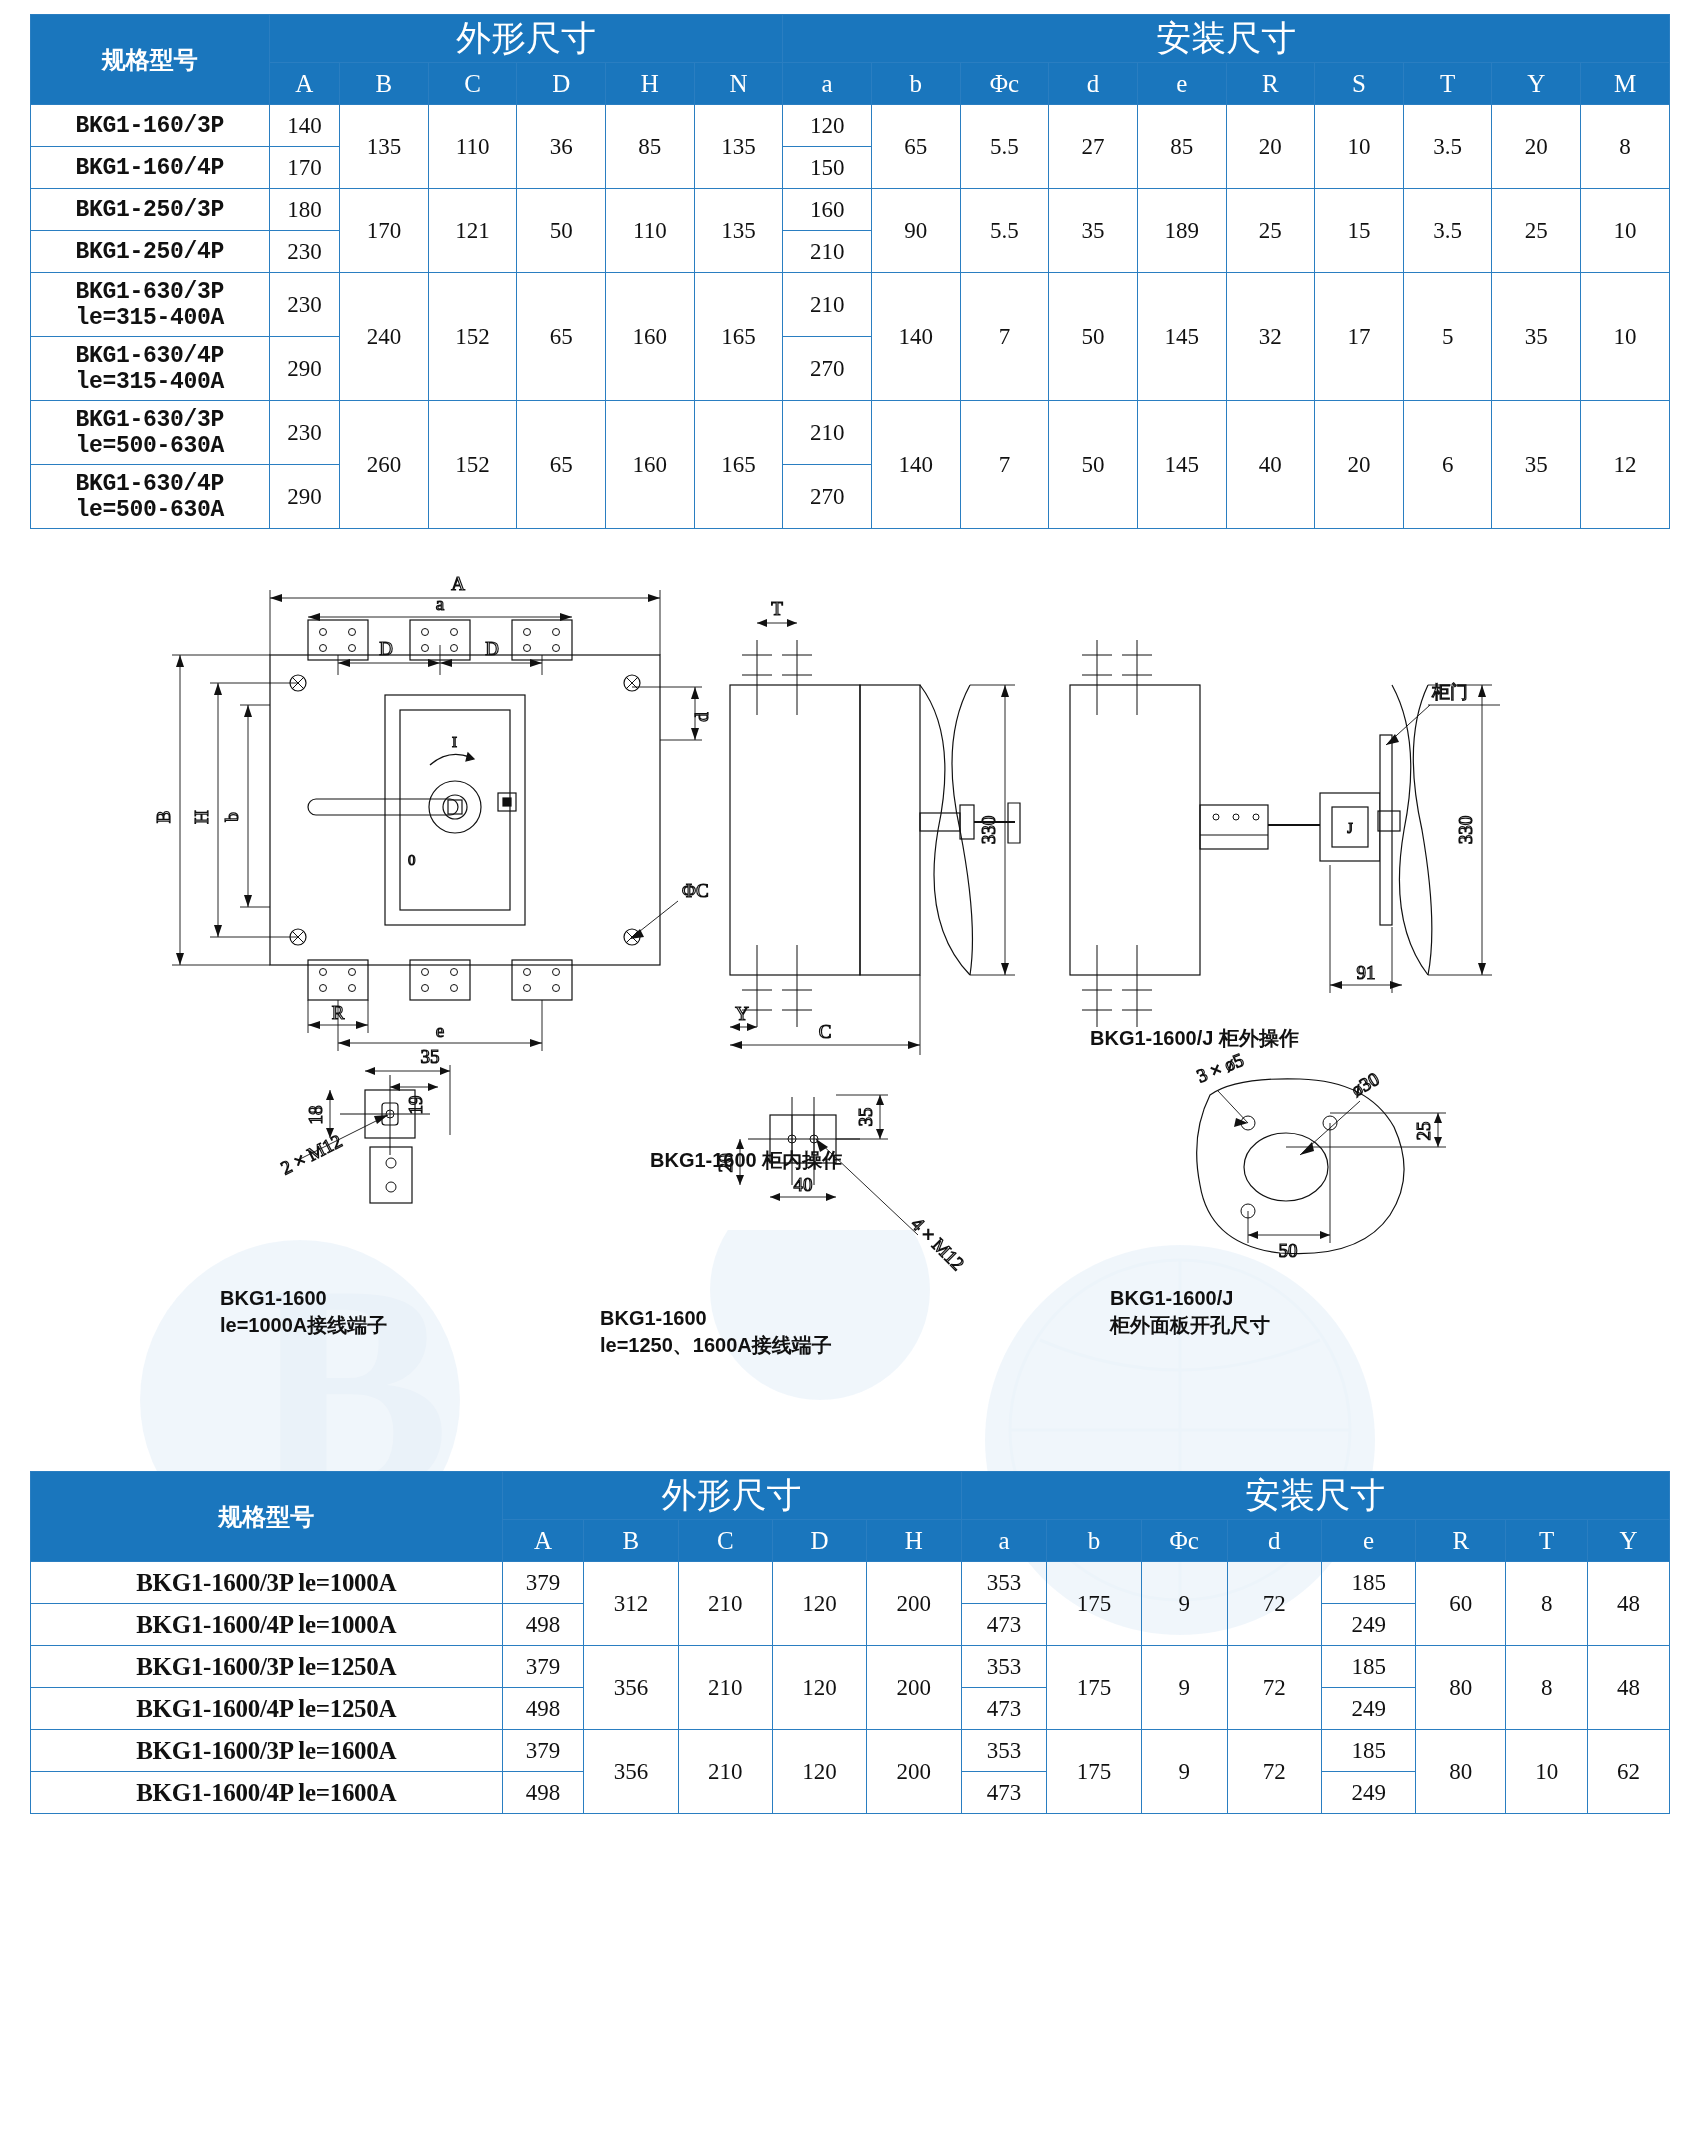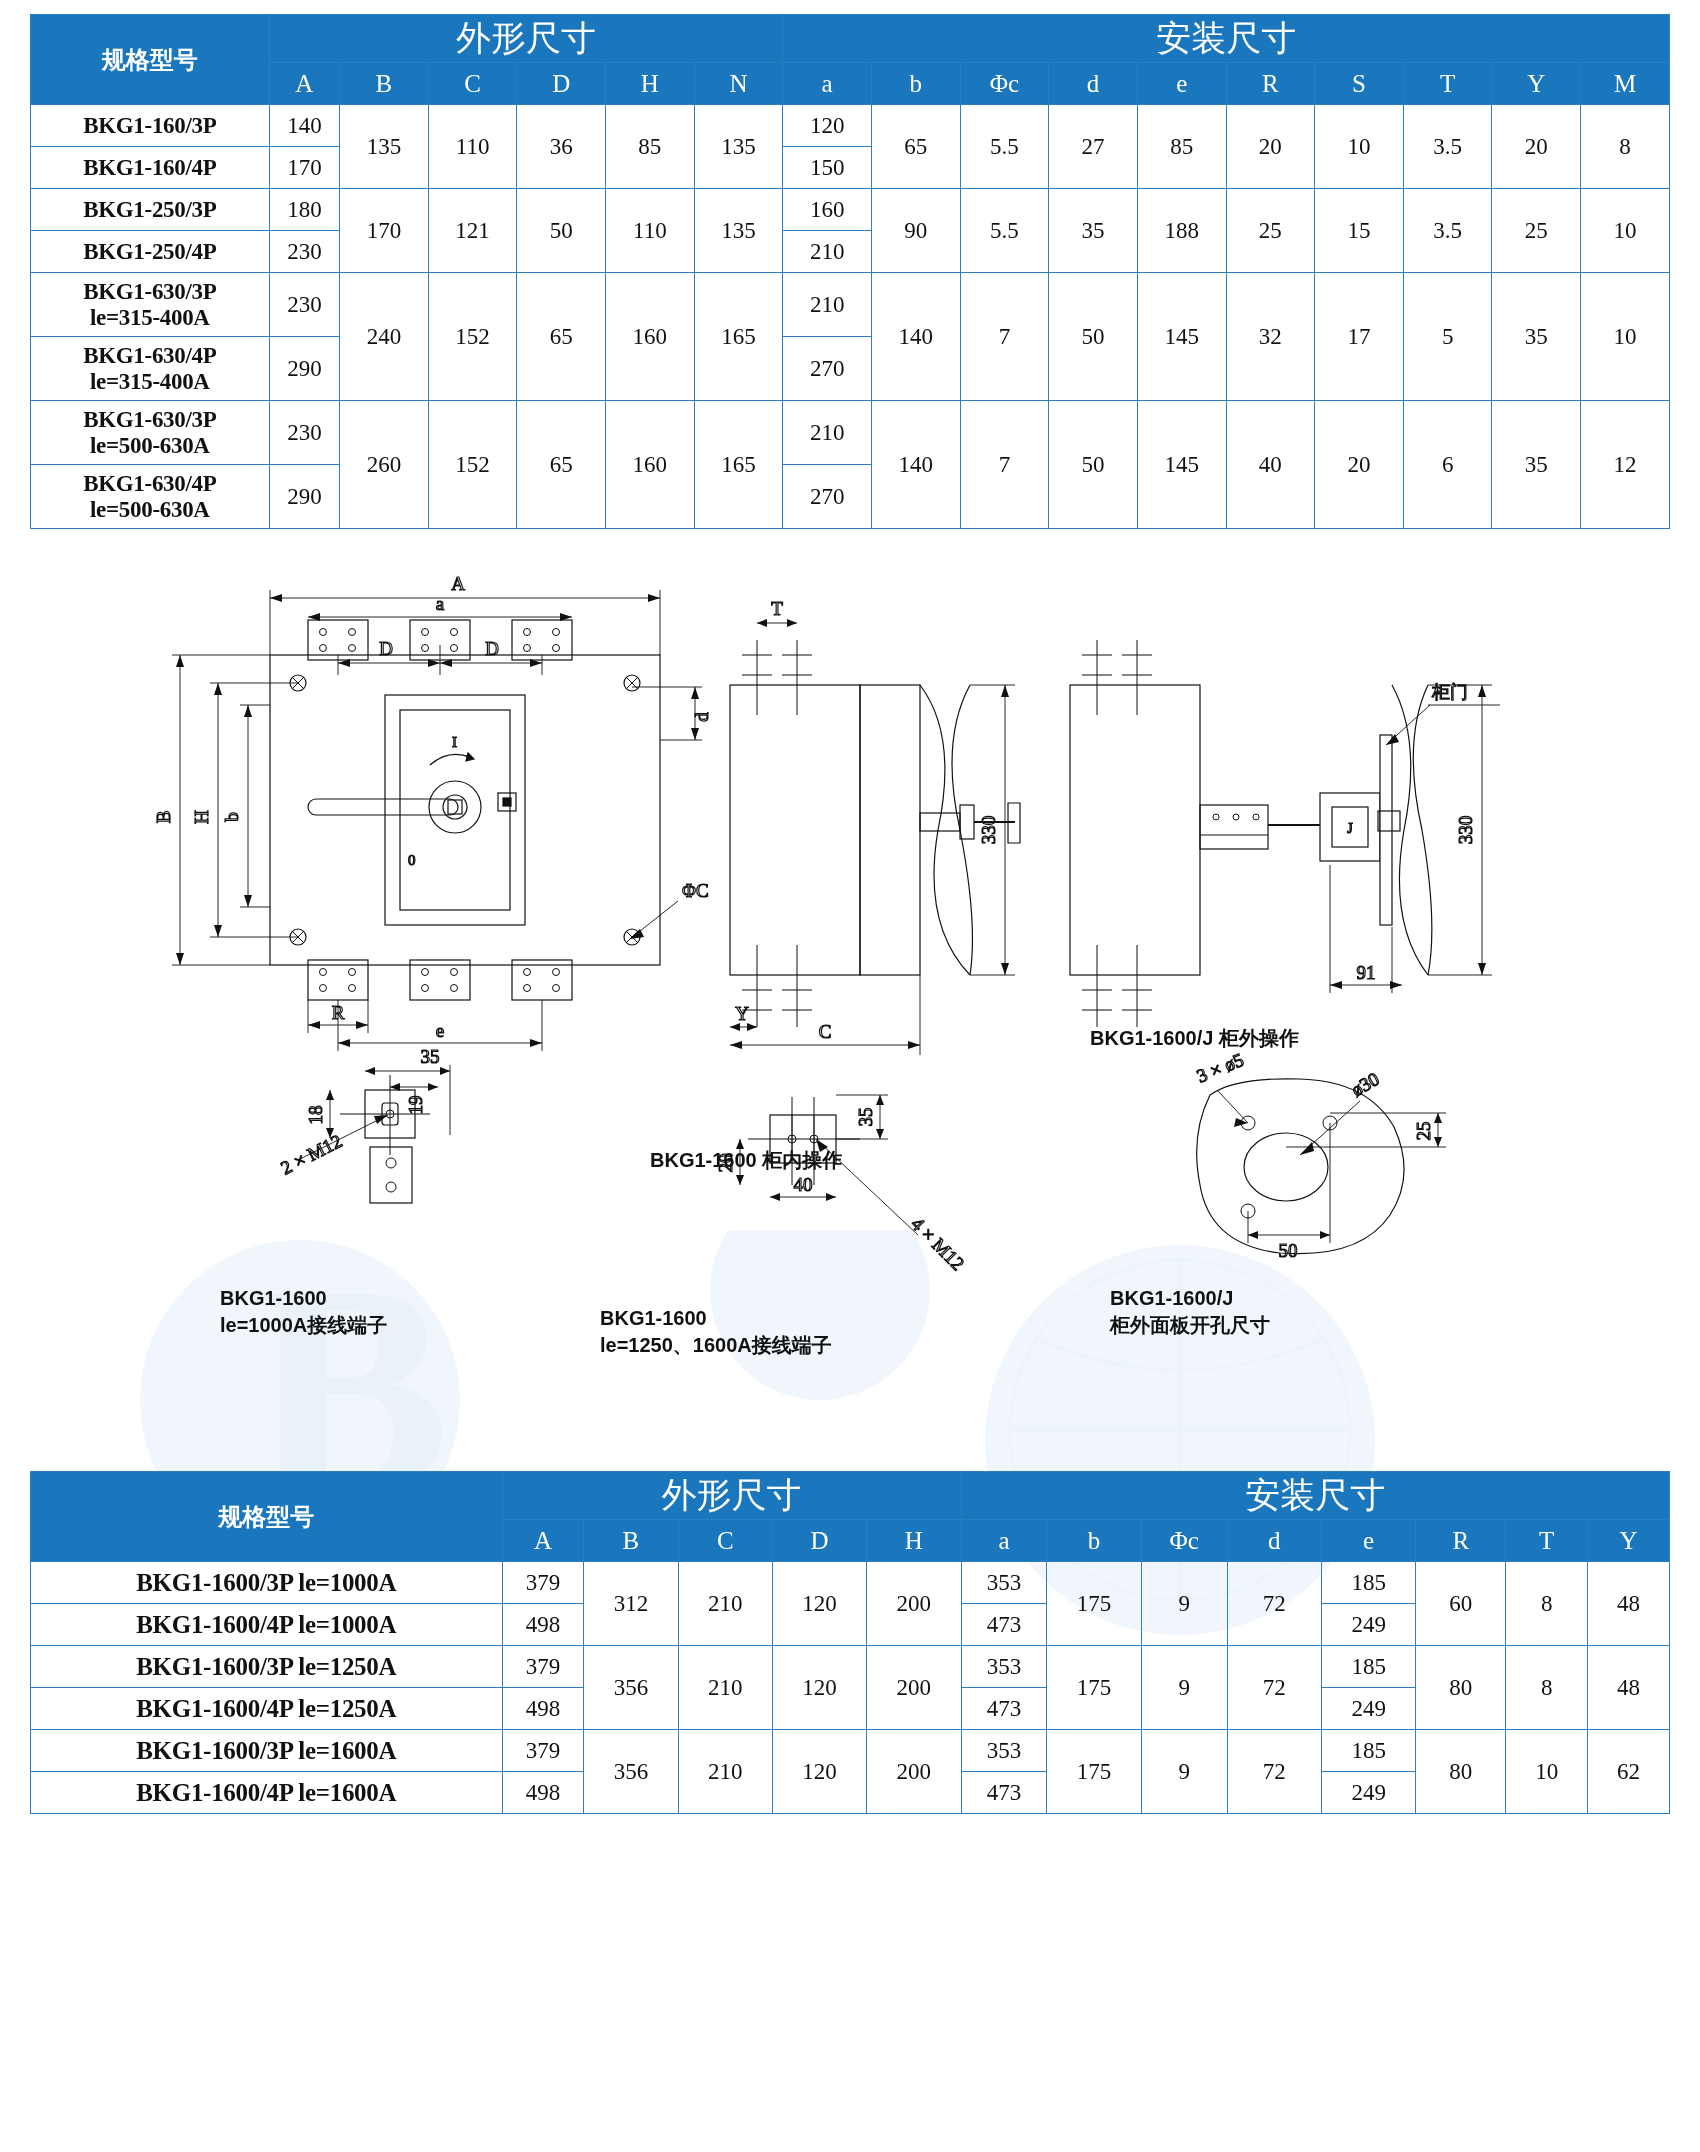--- a/index.html
+++ b/index.html
@@ -61,21 +61,21 @@
     font-size: 25px;
   }
   td.model {
     font-family: "Liberation Sans", sans-serif;
     font-weight: bold;
     font-size: 24px;
     letter-spacing: -0.3px;
     background: #ffffff;
   }
   td.model .l2 { display:block; }
-  .t1 td.model { padding-left: 0; }
+  .t1 td.model { padding-left: 0; font-family: Liberation Mono, monospace; }
 
   
   .t1 { margin-bottom: 6px; }
   .t1 td, .t1 th { height: 40px; }
 
   .caption {
     font-family: "Liberation Serif", serif;
     font-size: 25px;
     margin: 6px 0 0 70px;
   }
@@ -199,21 +199,21 @@
       <td>180</td>
       <td rowspan="2">170</td>
       <td rowspan="2">121</td>
       <td rowspan="2">50</td>
       <td rowspan="2">110</td>
       <td rowspan="2">135</td>
       <td>160</td>
       <td rowspan="2">90</td>
       <td rowspan="2">5.5</td>
       <td rowspan="2">35</td>
-      <td rowspan="2">188</td>
+      <td rowspan="2">189</td>
       <td rowspan="2">25</td>
       <td rowspan="2">15</td>
       <td rowspan="2">3.5</td>
       <td rowspan="2">25</td>
       <td rowspan="2">10</td>
     </tr>
     <tr>
       <td class="model">BKG1-250/4P</td>
       <td>230</td>
       <td>210</td>

